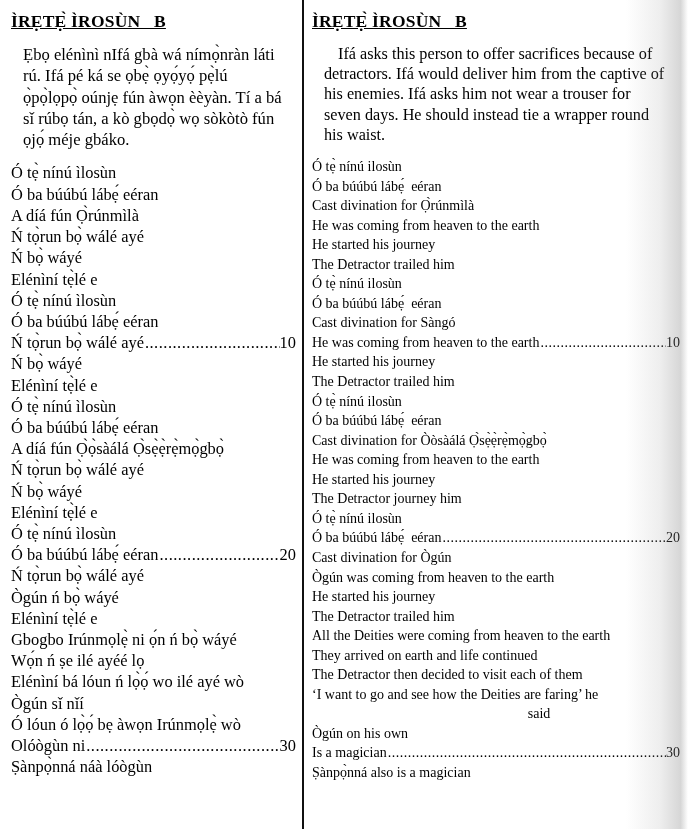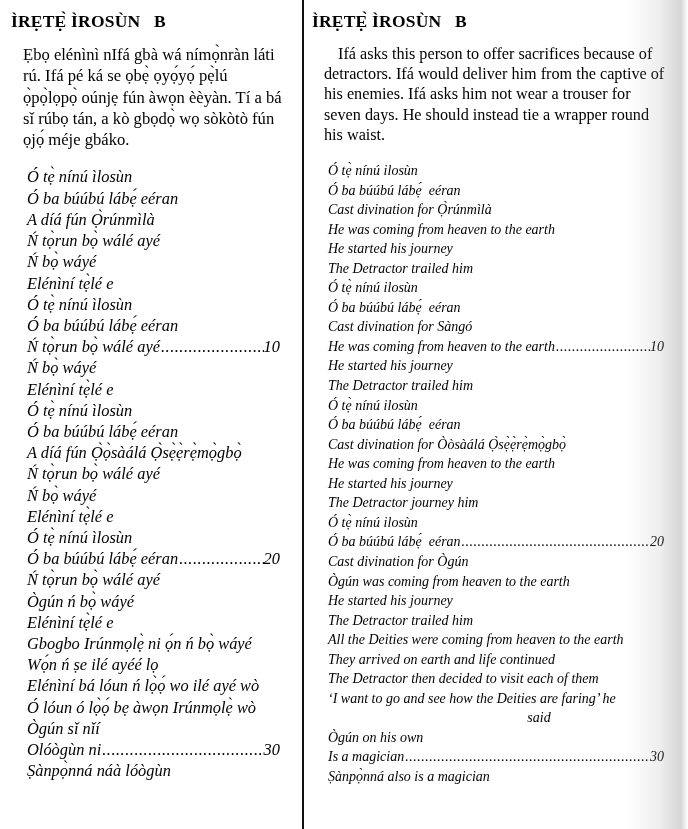--- a/index.html
+++ b/index.html
@@ -62,38 +62,38 @@
     box-sizing: border-box;
   }
 
   .heading {
     font-weight: bold;
     font-size: 17.5px;
     line-height: 21px;
     letter-spacing: 0.2px;
     margin: 0 0 11px 0;
     white-space: pre;
+    text-decoration: underline;
   }
 
   .intro {
     font-size: 16.6px;
     line-height: 21.3px;
     margin: 12px;
   }
   #col-english .intro {
     font-size: 16.2px;
     line-height: 20.2px;
     text-indent: 14px;
   }
 
   .verse {
-    margin: 16px;
+    margin: 0;
     padding: 0;
     list-style: none;
-    font-style: italic;
   }
   #col-yoruba .verse {
     font-size: 16.4px;
     line-height: 21.2px;
   }
   #col-english .verse {
     font-size: 14px;
     line-height: 19.55px;
   }
 
@@ -151,22 +151,22 @@
         <div class="vline">Ń bọ̀ wáyé</div>
         <div class="vline">Elénìní tẹ̀lé e</div>
         <div class="vline">Ó tẹ̀ nínú ìlosùn</div>
         <div class="vline leader"><span class="txt">Ó ba búúbú lábẹ́ eéran</span><span class="dots">........................................................................................................................................................................................................</span><span class="num">20</span></div>
         <div class="vline">Ń tọ̀run bọ̀ wálé ayé</div>
         <div class="vline">Ògún ń bọ̀ wáyé</div>
         <div class="vline">Elénìní tẹ̀lé e</div>
         <div class="vline">Gbogbo Irúnmọlẹ̀ ni ọ́n ń bọ̀ wáyé</div>
         <div class="vline">Wọ́n ń ṣe ilé ayéé lọ</div>
         <div class="vline">Elénìní bá lóun ń lọ̀ọ́ wo ilé ayé wò</div>
+        <div class="vline">Ògún sǐ nǐí</div>
         <div class="vline">Ó lóun ó lọ̀ọ́ bẹ àwọn Irúnmọlẹ̀ wò</div>
-        <div class="vline">Ògún sǐ nǐí</div>
         <div class="vline leader"><span class="txt">Olóògùn ni</span><span class="dots">........................................................................................................................................................................................................</span><span class="num">30</span></div>
         <div class="vline">Ṣànpọ̀nná náà lóògùn</div>
       </div>
   </div>
 
   <div class="col" id="col-english">
     <div class="heading">ÌRẸTẸ̀ ÌROSÙN   B</div>
     <p class="intro">Ifá asks this person to offer sacrifices because of detractors. Ifá would deliver him from the captive of his enemies. Ifá asks him not wear a trouser for seven days. He should instead tie a wrapper round his waist.</p>
     <div class="verse" id="english-verse">
         <div class="vline">Ó tẹ̀ nínú ilosùn</div>

